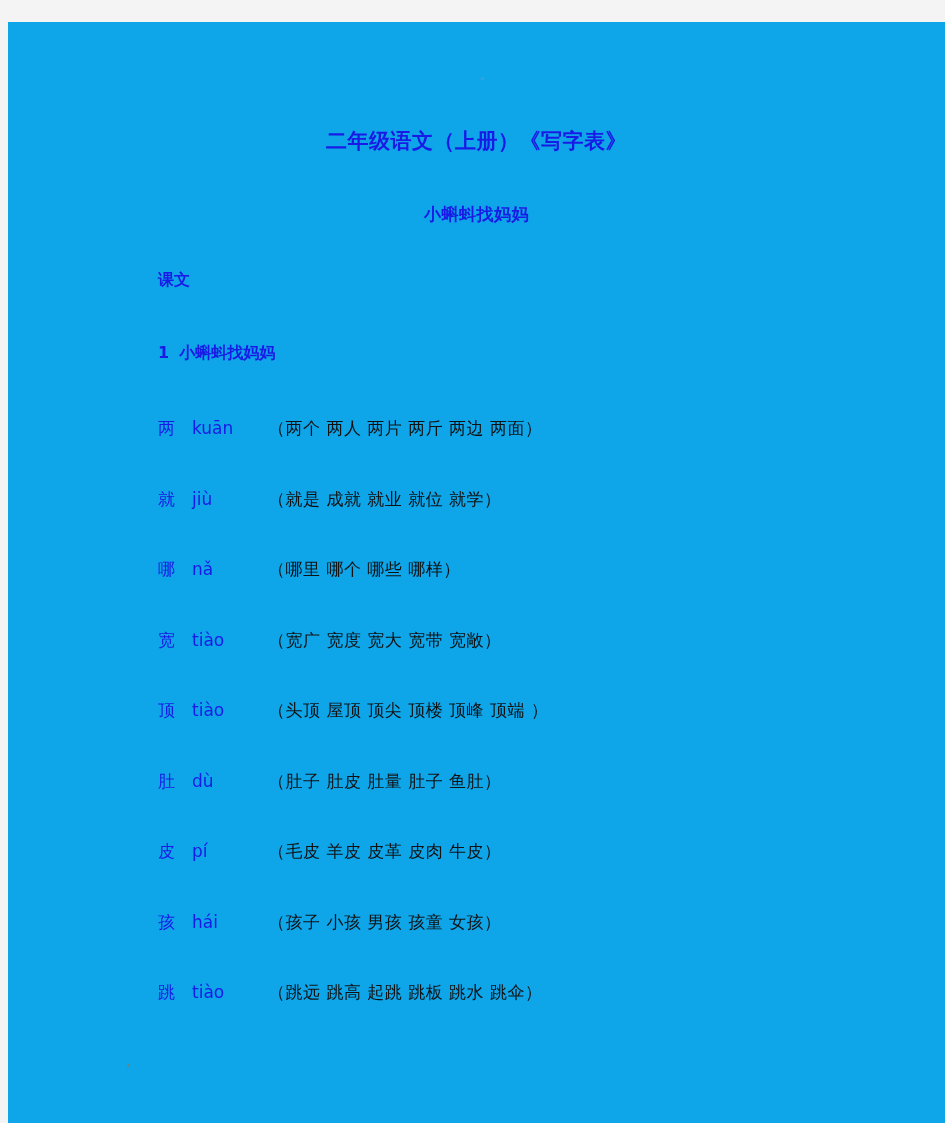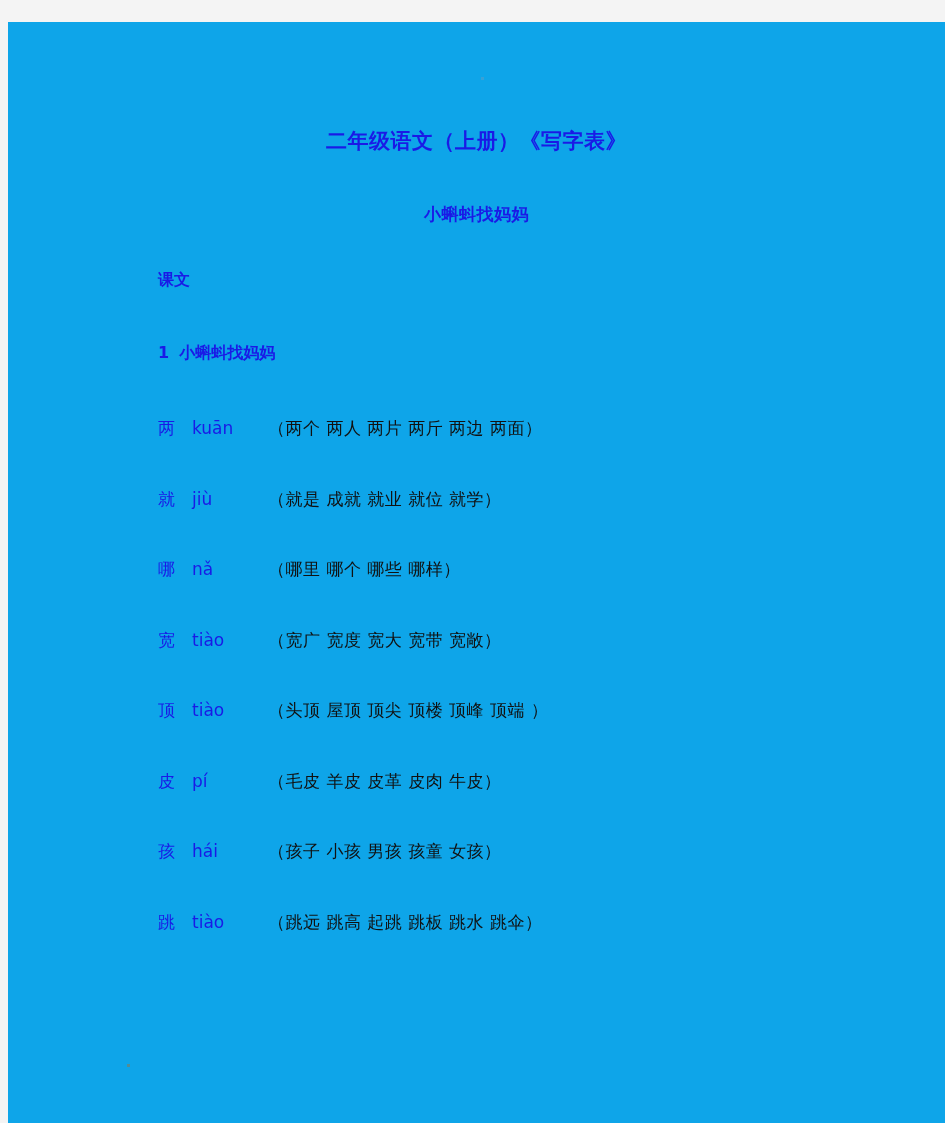--- a/index.html
+++ b/index.html
@@ -159,20 +159,23 @@
       </div>
 
       <div class="entry-row">
         <span class="entry-char">宽</span><span class="entry-pinyin">tiào</span><span class="entry-words">（宽广  宽度  宽大  宽带  宽敞）</span>
       </div>
 
       <div class="entry-row">
         <span class="entry-char">顶</span><span class="entry-pinyin">tiào</span><span class="entry-words">（头顶  屋顶  顶尖  顶楼  顶峰  顶端  ）</span>
       </div>
 
+      <div class="entry-row">
+        <span class="entry-char">肚</span><span class="entry-pinyin">dù</span><span class="entry-words">（肚子  肚皮  肚量  肚子  鱼肚）</span>
+      </div>
 
       <div class="entry-row">
         <span class="entry-char">皮</span><span class="entry-pinyin">pí</span><span class="entry-words">（毛皮  羊皮  皮革  皮肉  牛皮）</span>
       </div>
 
       <div class="entry-row">
         <span class="entry-char">孩</span><span class="entry-pinyin">hái</span><span class="entry-words">（孩子  小孩  男孩  孩童  女孩）</span>
       </div>
 
       <div class="entry-row">

